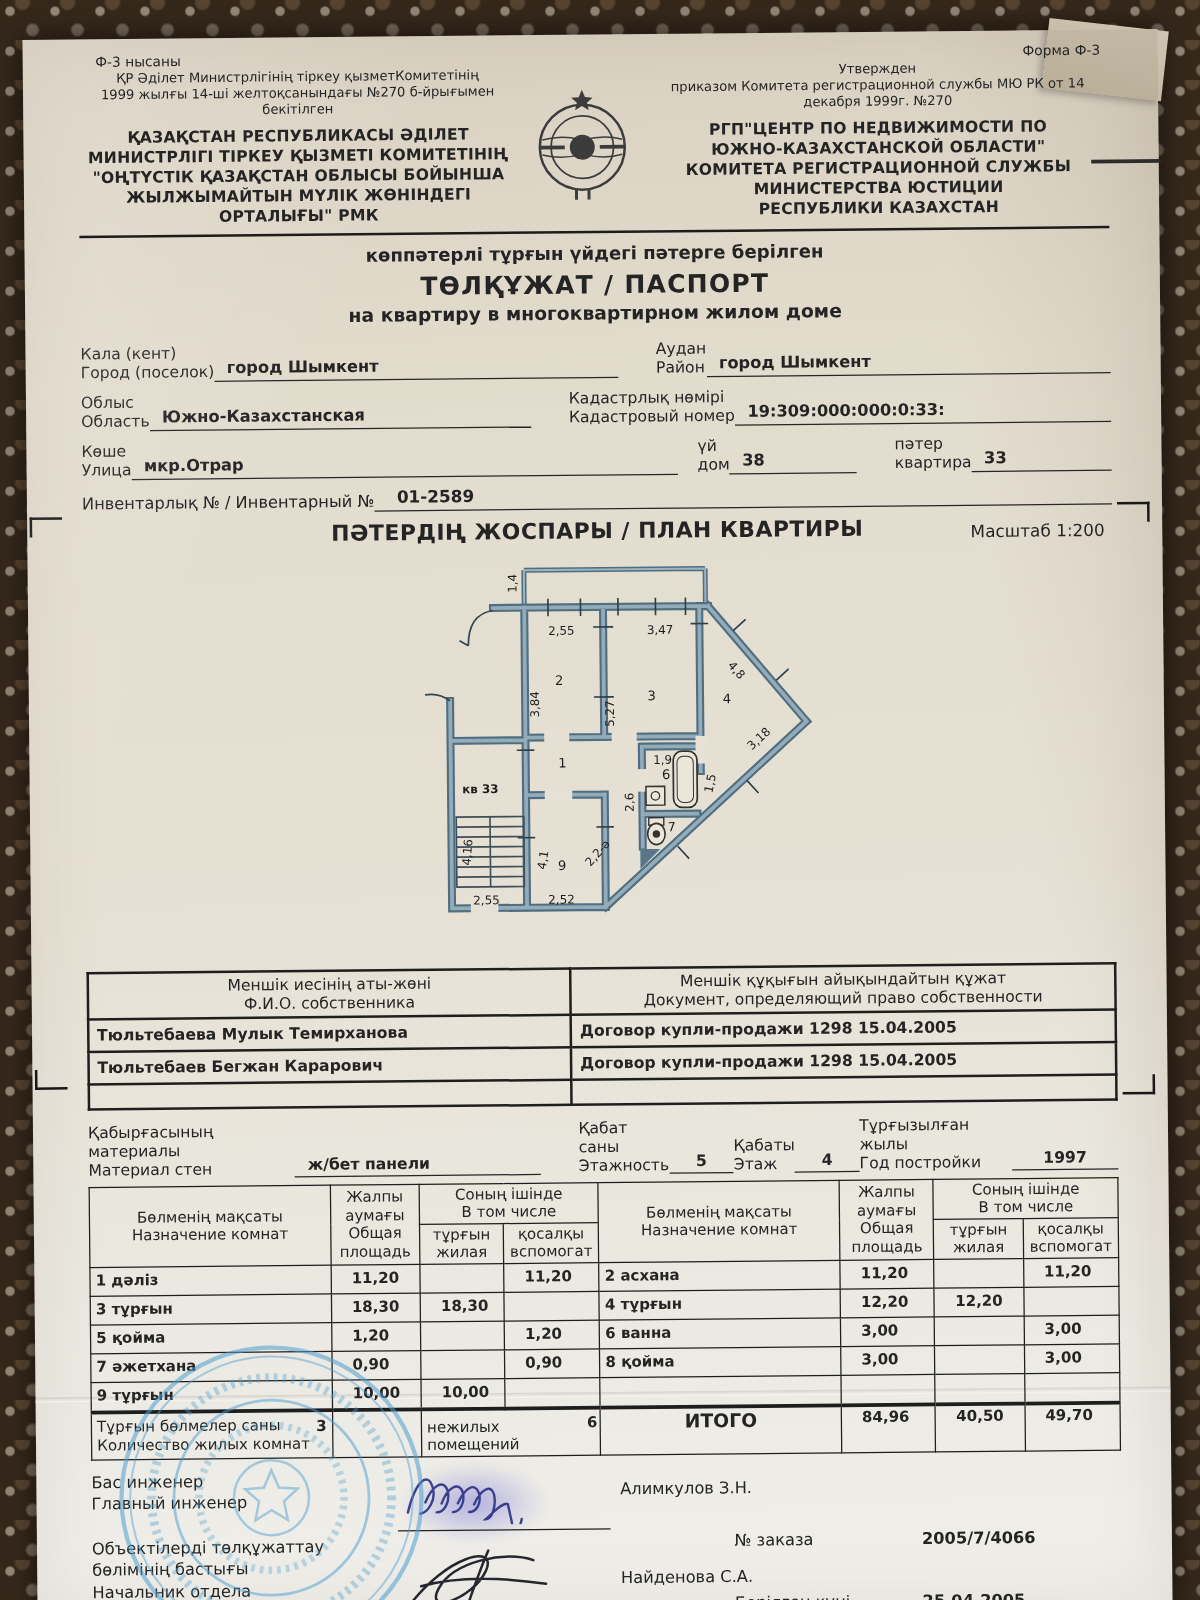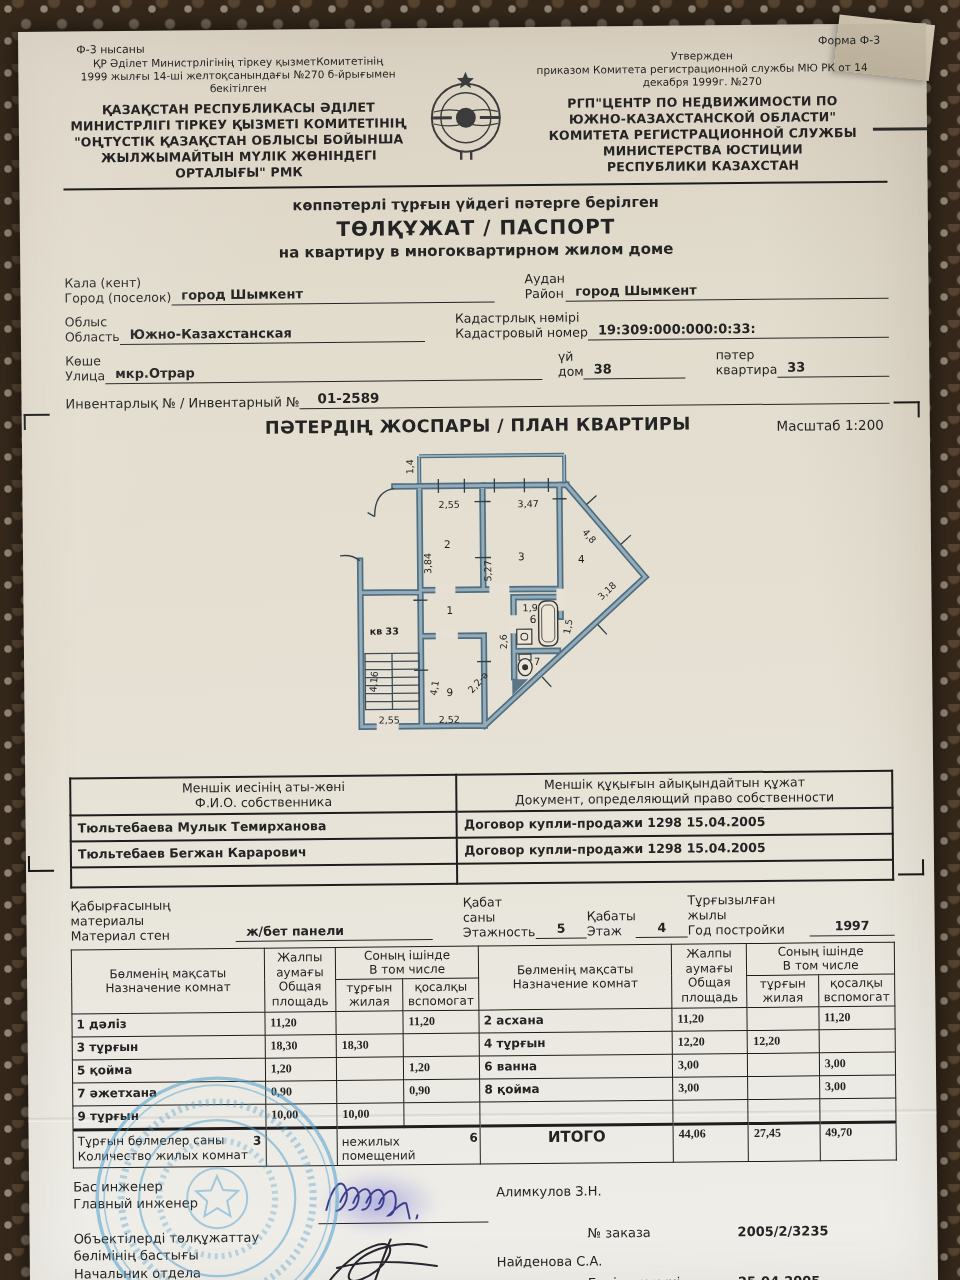--- a/index.html
+++ b/index.html
@@ -82,21 +82,21 @@
   .brow{display:flex;align-items:flex-end;font-size:12.5px;margin:10px 0 6px;}
   .brow .lab{line-height:1.2;}
   .brow .val{border-bottom:1.6px solid #262626;font-weight:700;padding:0 10px 2px 10px;text-align:center;}
 
   
   .rtab{width:100%;border-collapse:collapse;font-size:12px;position:relative;z-index:2;}
   .rtab th,.rtab td{border:1.8px solid #1e1e1e;padding:1px 4px;line-height:1.2;}
   .rtab th{font-weight:400;text-align:center;}
   .rtab td{font-weight:700;height:20px;}
   .rtab td.name{text-align:left;}
-  .rtab td.num{text-align:left;padding-left:5px;font-family:Liberation Serif, serif;}
+  .rtab td.num{text-align:left;padding-left:16px;}
   .totr td{border-top:3px solid #1e1e1e;height:34px;}
   .tot-label{font-weight:400 !important;font-size:12px;position:relative;}
   .tot-label .cnt{position:absolute;right:4px;top:4px;font-weight:700;}
   .nonliv{vertical-align:bottom;font-weight:400 !important;position:relative;}
   .nonliv .cnt{position:absolute;right:2px;top:3px;font-weight:700;}
   .itogo{text-align:center;font-size:15px;vertical-align:top;}
 
   
   .sigs{position:relative;margin-top:10px;font-size:13px;height:170px;z-index:3;}
   .role{line-height:1.35;}
@@ -482,22 +482,22 @@
         <div>Тұрғын бөлмелер саны</div>
             <div>Количество жилых комнат</div>
         <span class="cnt">3</span>
       </td>
       <td></td>
       <td colspan="2" class="nonliv">
         <div>нежилых помещений</div>
         <span class="cnt">6</span>
       </td>
       <td class="itogo">ИТОГО</td>
-      <td class="num" style="vertical-align:top">44,06</td>
-      <td class="num" style="vertical-align:top">27,45</td>
+      <td class="num" style="vertical-align:top">84,96</td>
+      <td class="num" style="vertical-align:top">40,50</td>
       <td class="num" style="vertical-align:top">49,70</td>
     </tr>
   </tbody>
     </table>
 
   <div class="sigs">
     <div class="smudge"></div>
     <div class="srow" style="margin-top:2px">
       <div class="role" style="width:245px">
         <div>Бас инженер</div>
@@ -522,21 +522,21 @@
           <path d="M8,50 C38,10 80,0 70,22 C60,44 20,58 32,36 C44,14 86,6 108,14 M18,34 C48,26 86,28 118,33 M72,6 C64,24 58,42 52,58 C48,70 38,72 34,60" stroke="#26262e" stroke-width="2" fill="none" stroke-linecap="round"></path>
         </svg>
         
       </div>
       <div class="signame" style="padding-top:28px">Найденова С.А.</div>
     </div>
 
     <div class="order">
       <div class="row">
         <div class="lab">№ заказа</div>
-        <div class="val">2005/2/3235</div>
+        <div class="val">2005/7/4066</div>
       </div>
       <div class="row" style="margin-bottom:0">
         <div class="lab">
           <div>Берілген күні</div>
         </div>
         <div class="val">25.04.2005</div>
       </div>
     </div>
   </div>
 

